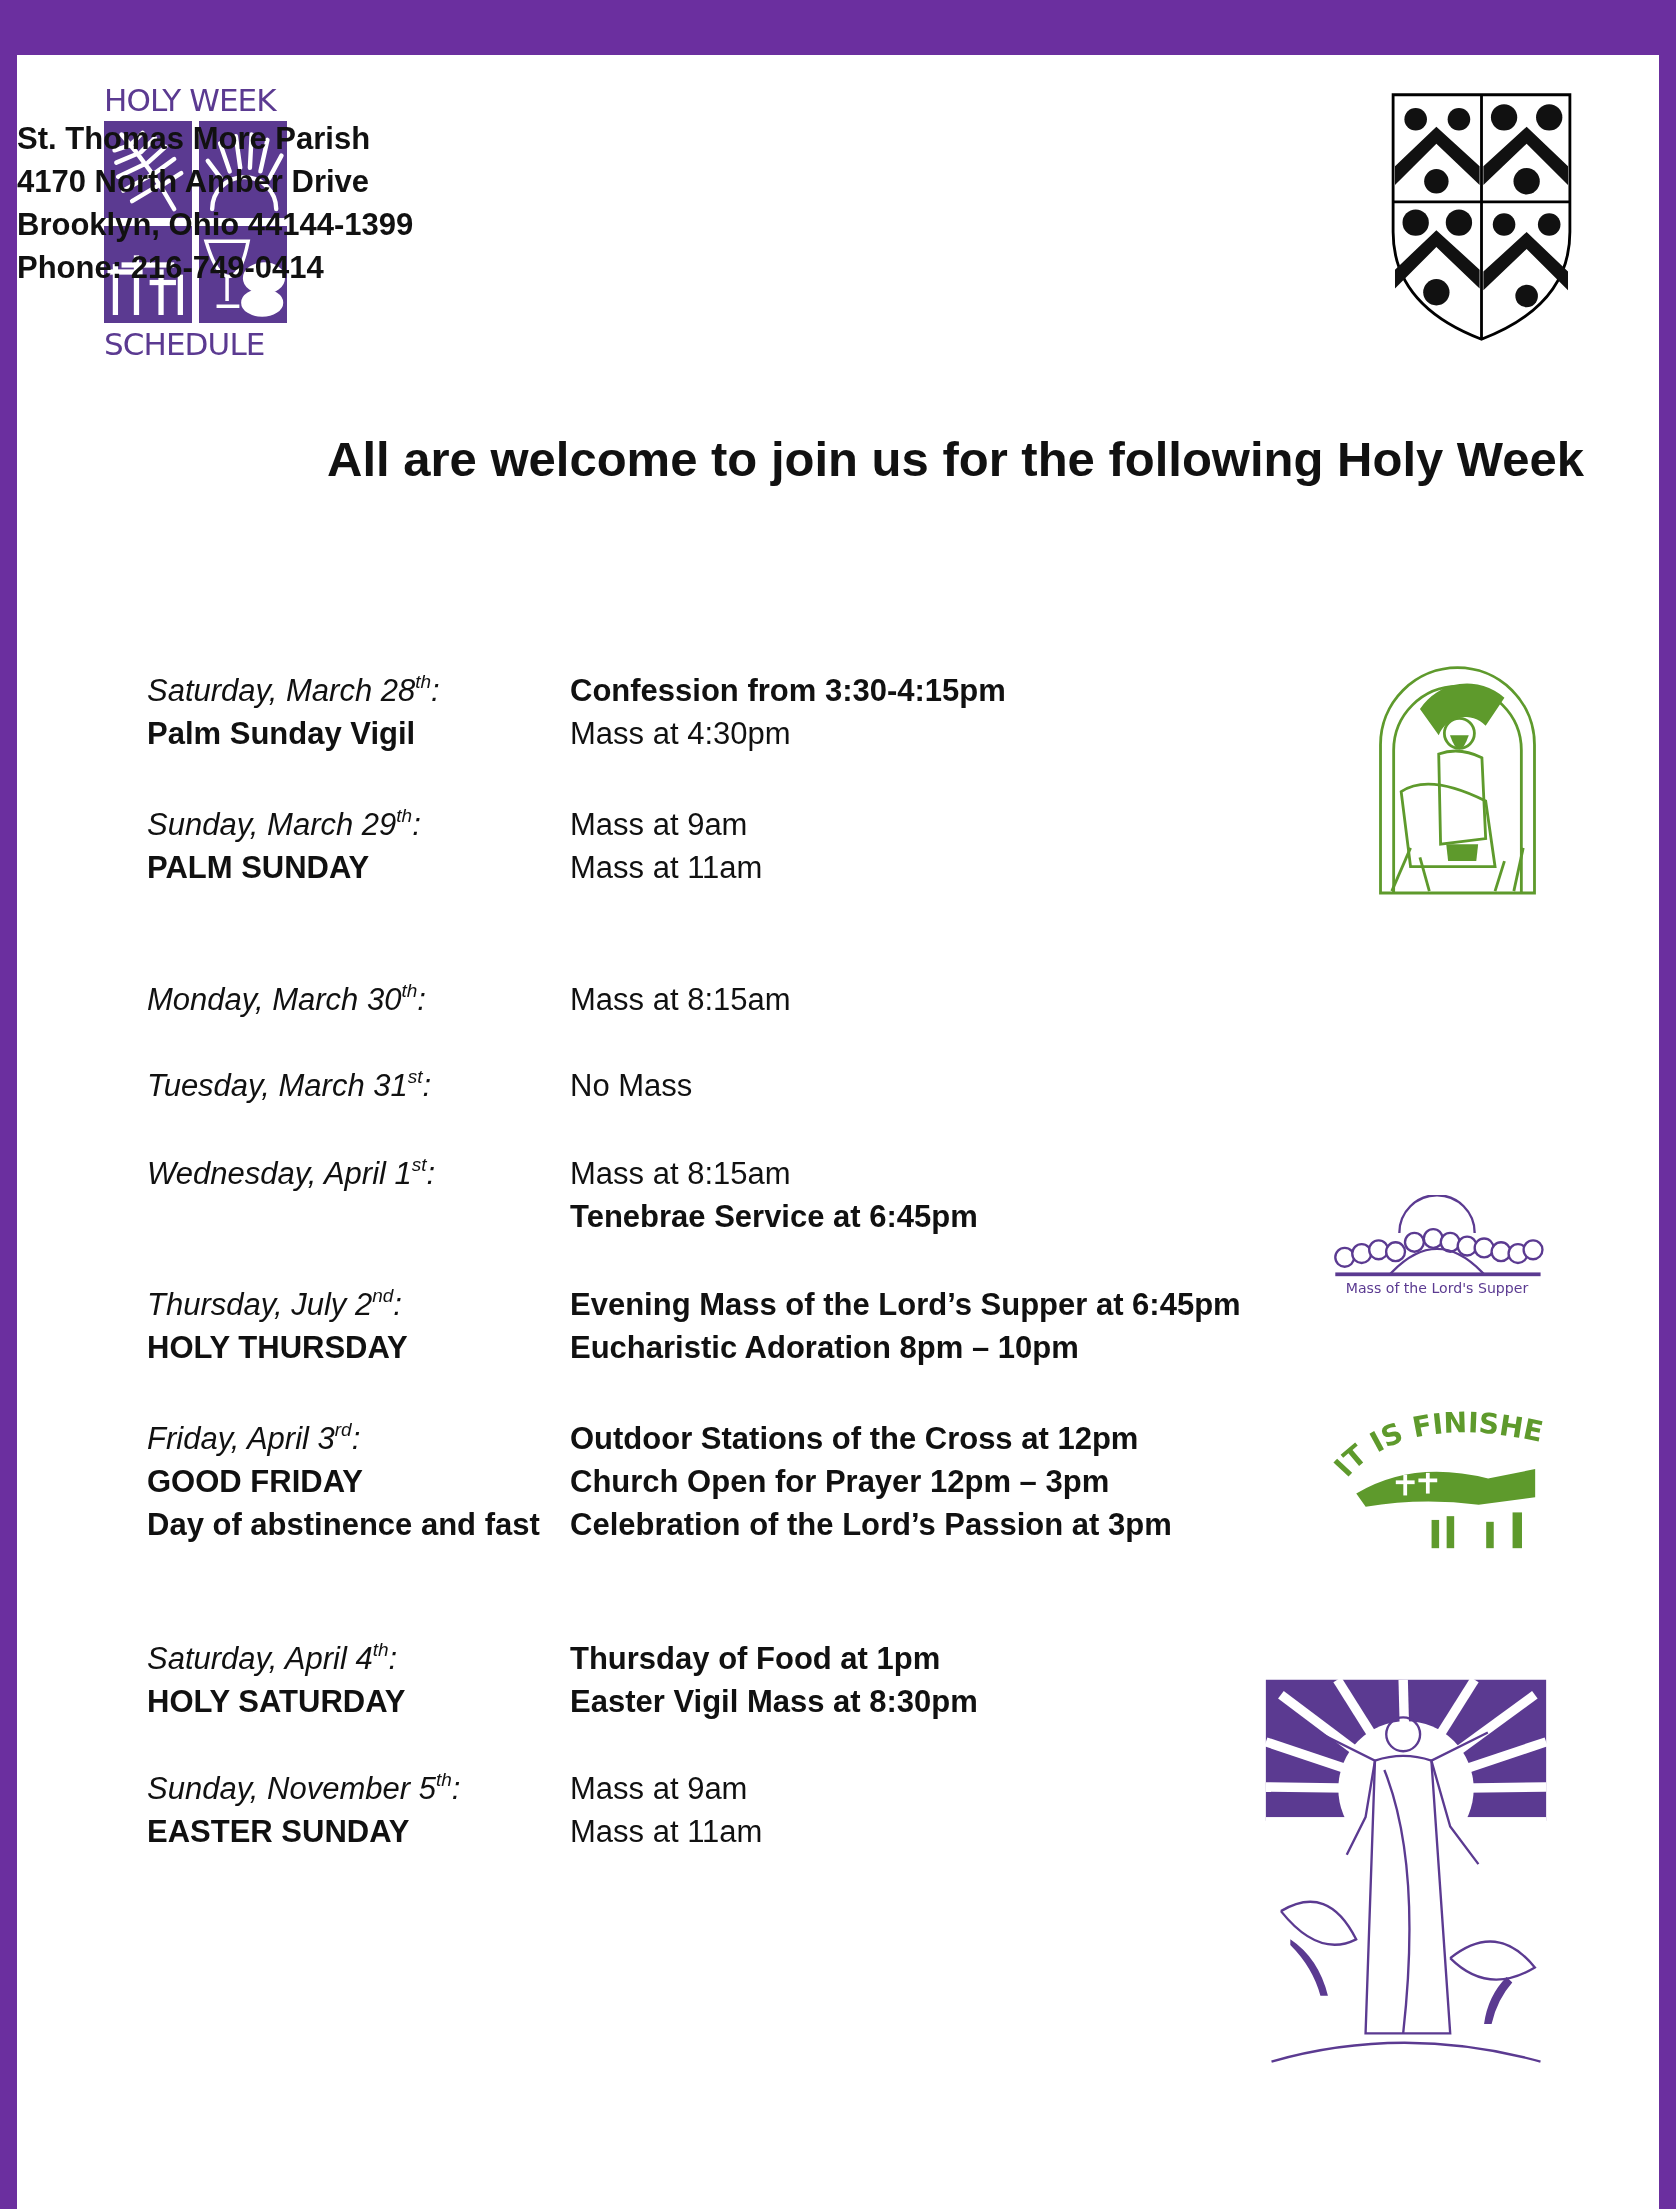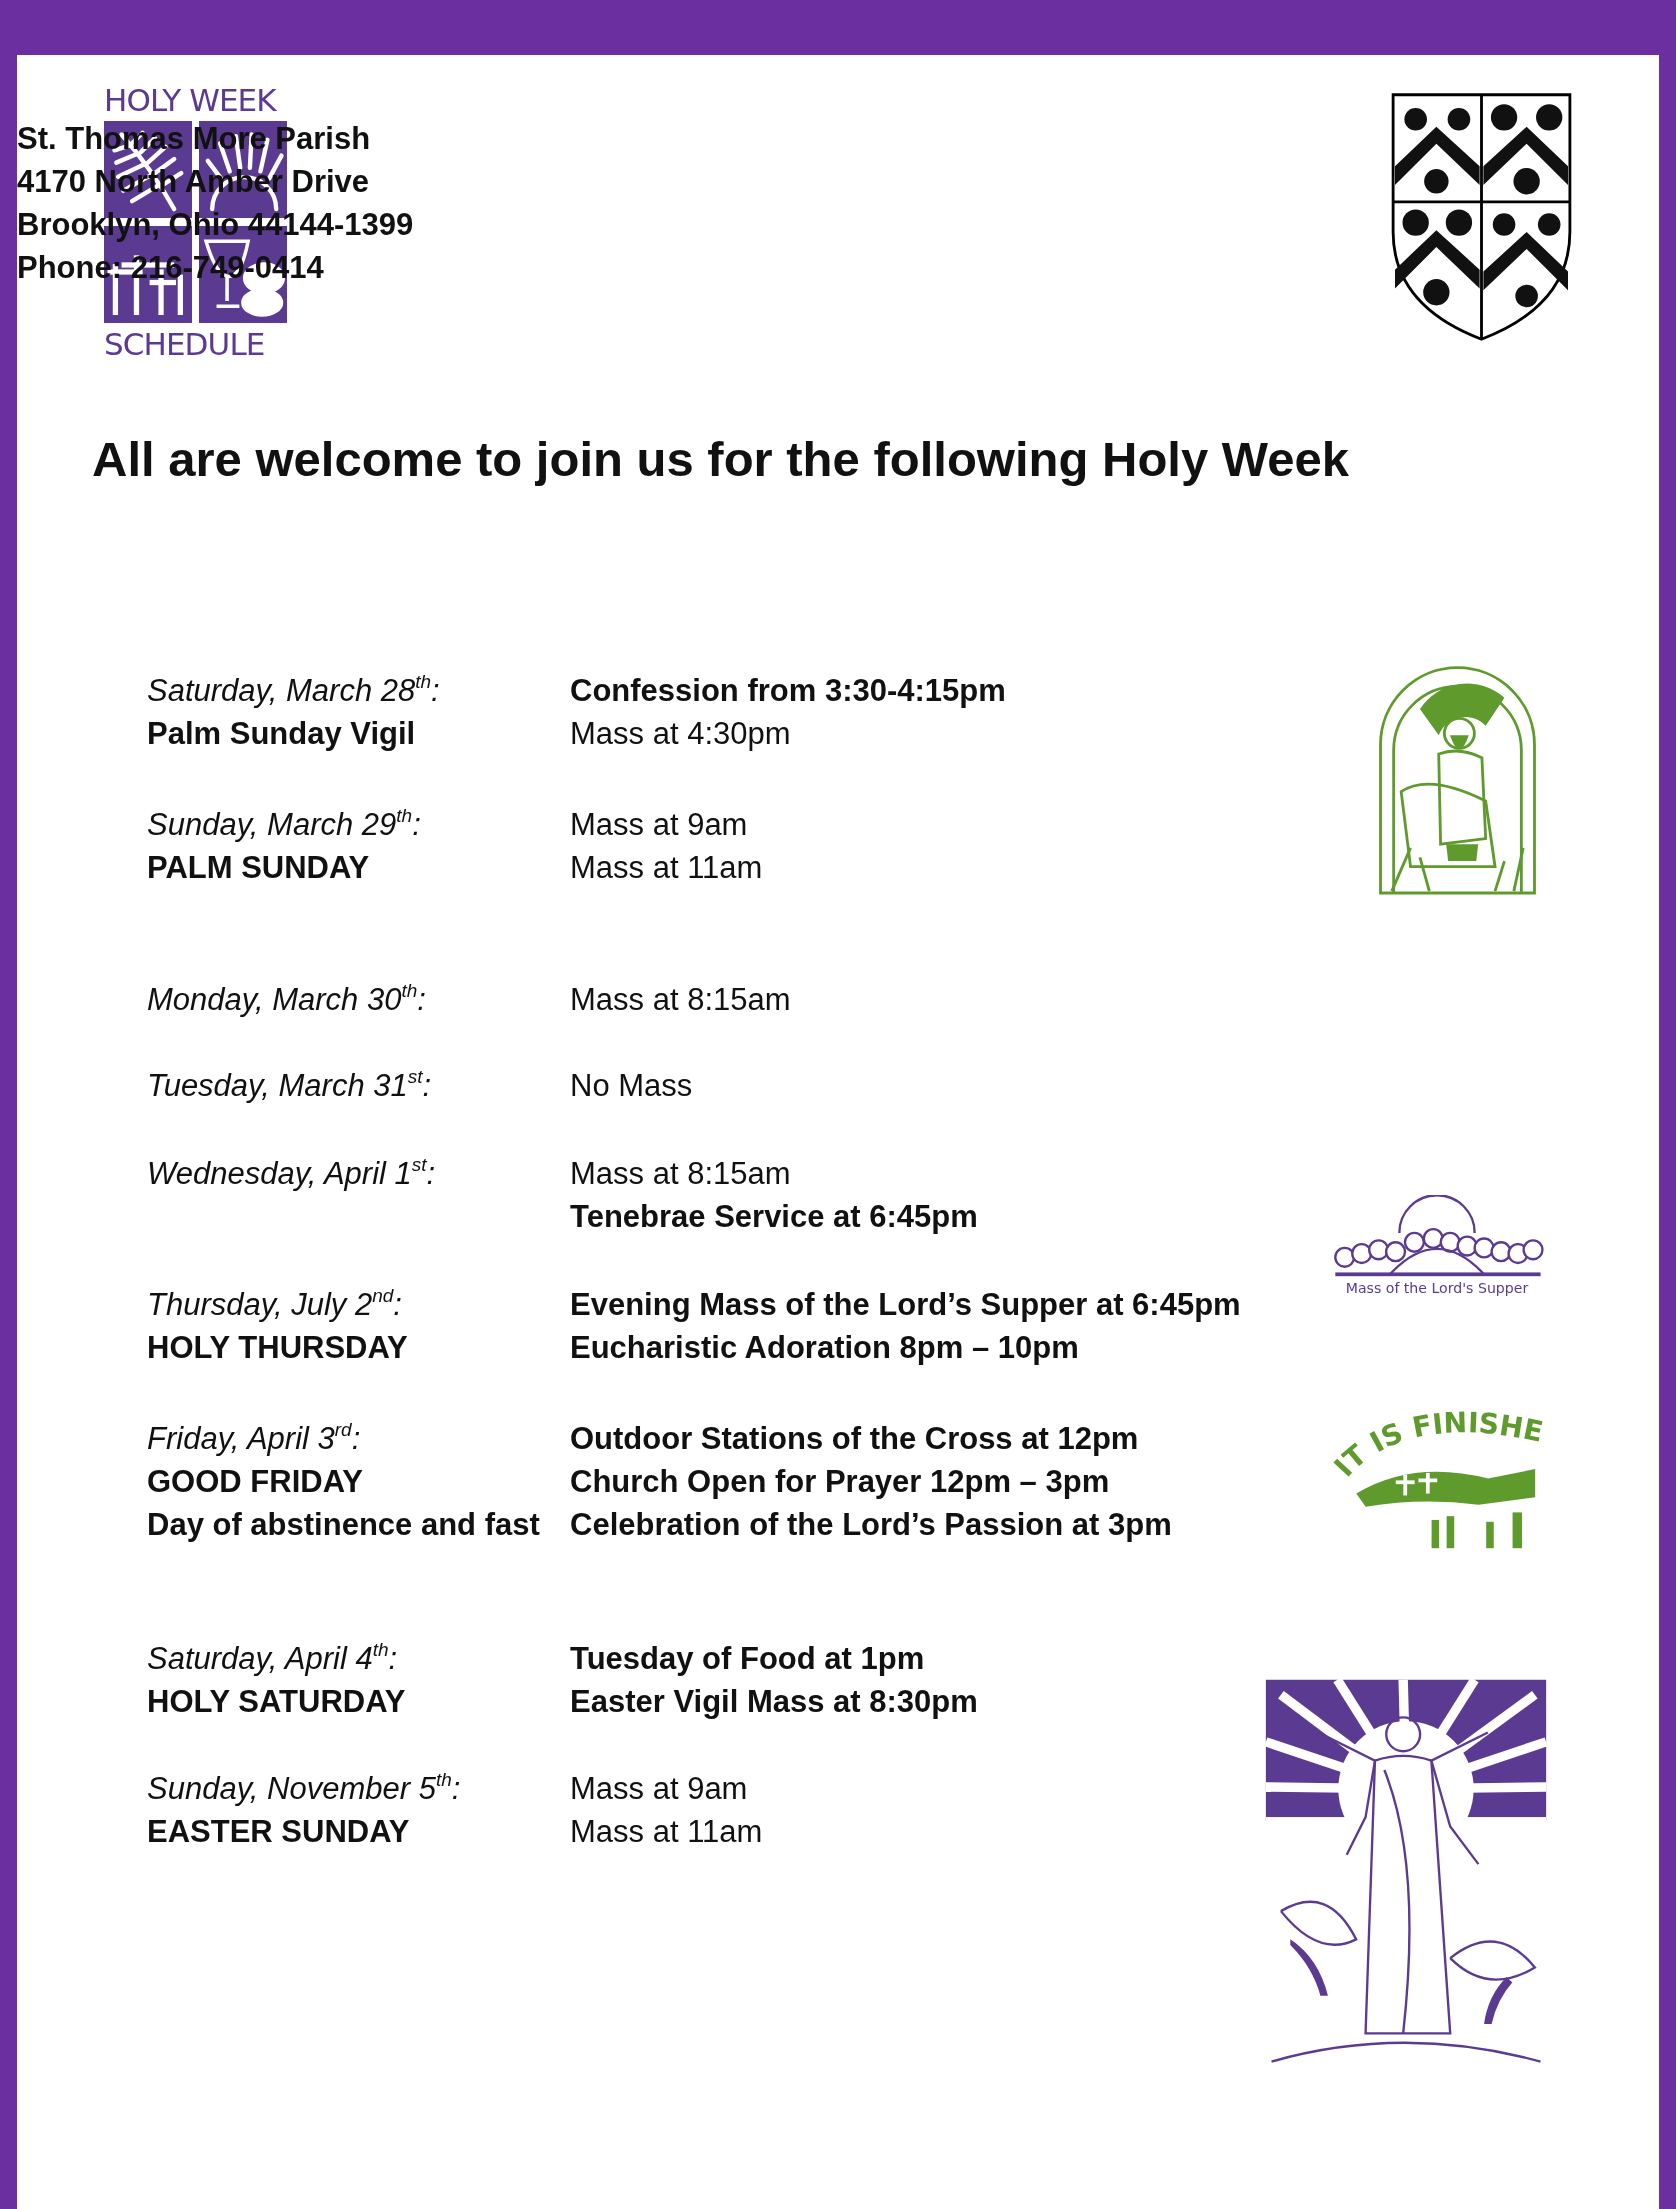--- a/index.html
+++ b/index.html
@@ -33,21 +33,21 @@
   .logo svg { width: 100%; height: 100%; display: block; }
 
   .address {
     position: absolute; left: 0; right: 0; top: 62px;
     font-weight: bold; font-size: 31px; line-height: 43px; color: #111;
   }
   .crest { position: absolute; left: 1372px; top: 36px; width: 185px; height: 252px; }
 
   .headline {
     position: absolute; left: 75px; right: 75px; top: 369px;
-    text-align: left; font-weight: bold; font-size: 49px; line-height: 70px; color: #111;
+    text-align: right; font-weight: bold; font-size: 49px; line-height: 70px; color: #111;
   }
 
   
   .sched { position: absolute; left: 126px; top: 0; width: 1177px; }
   .entry { position: absolute; left: 0; width: 1177px; }
   .line { height: 43px; line-height: 43px; font-size: 31px; color: #111; white-space: nowrap; position: relative; }
   .col-l { position: absolute; left: 4px; }
   .col-r { position: absolute; left: 427px; }
   .it { font-style: italic; }
   .b { font-weight: bold; }
@@ -227,21 +227,21 @@
         </div>
       <div class="line">
           <span class="col-l b">Day of abstinence and fast</span>
           <span class="col-r b">Celebration of the Lord’s Passion at 3pm</span>
         </div>
     </div>
 
     <div class="entry" style="top:1582px">
       <div class="line">
           <span class="col-l it"><span>Saturday, April 4</span><sup>th</sup>:</span>
-          <span class="col-r b">Tuesday of Food at 1pm</span>
+          <span class="col-r b">Thursday of Food at 1pm</span>
         </div>
       <div class="line">
           <span class="col-l b">HOLY SATURDAY</span>
           <span class="col-r b">Easter Vigil Mass at 8:30pm</span>
         </div>
     </div>
 
     <div class="entry" style="top:1712px">
       <div class="line">
           <span class="col-l it"><span>Sunday, November 5</span><sup>th</sup>:</span>

